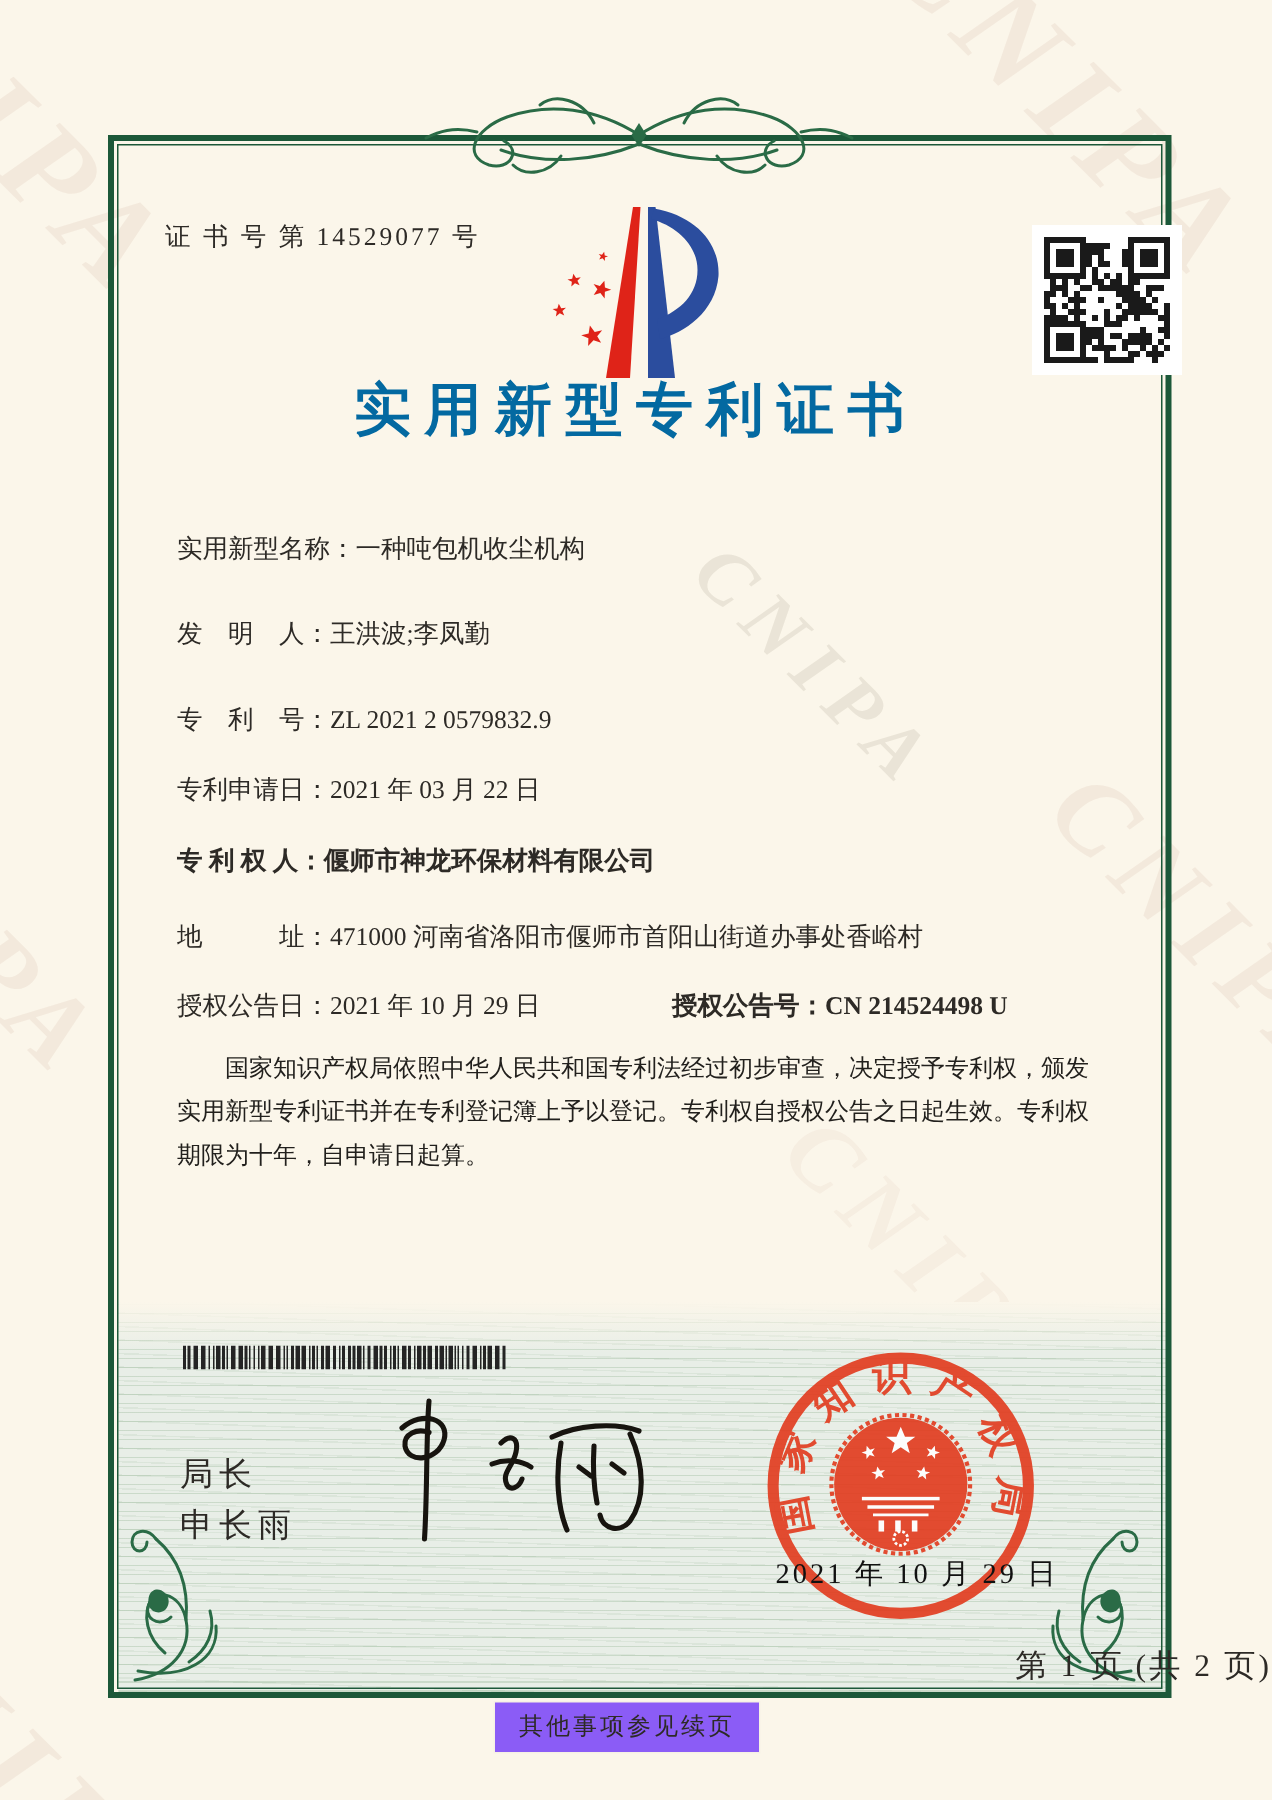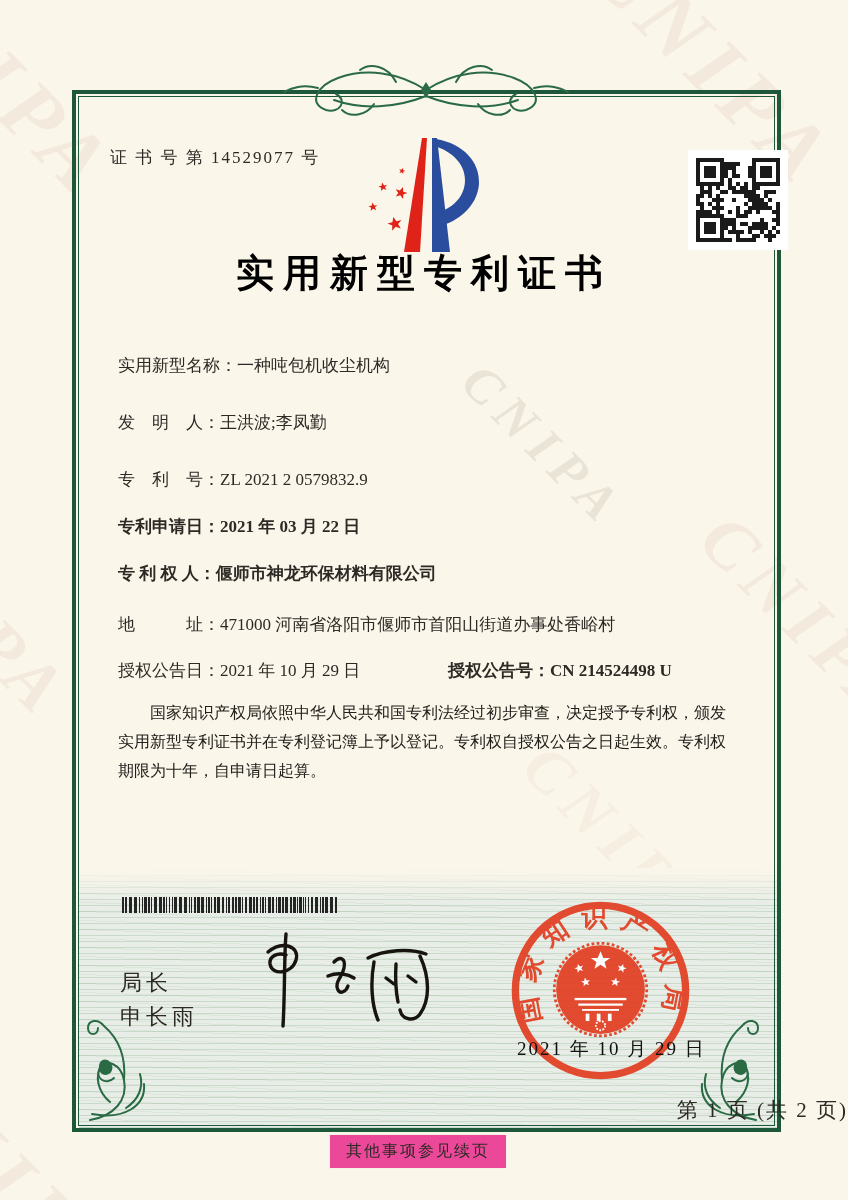--- a/index.html
+++ b/index.html
@@ -28,31 +28,31 @@
   }
   
   .frame-outer{
     left:72px;top:90px;width:701px;height:1034px;position:absolute;
     border:4px solid #1c5839;
   }
   .frame-inner{position:absolute;inset:2px;border:1px solid #1c5839;}
   .cert-number{left:110px;top:146px;font-size:17px;letter-spacing:2px;text-align:right;}
   .title{
     left:0;right:0;top:248px;text-align:center;position:absolute;
-    font-size:38px;font-weight:bold;letter-spacing:9px;color:#000000;
+    font-size:38px;font-weight:bold;letter-spacing:9px;color:#0369a1;
   }
   .row{position:absolute;font-size:17px;white-space:nowrap;}
   .row .lab{display:inline-block;}
   .paras{left:118px;top:698px;width:618px;position:absolute;font-size:16px;line-height:1.82;color:#22201d;}
   .paras p{margin:0;text-indent:2em;}
   .sig-label{position:absolute;font-size:22px;letter-spacing:4px;}
   .seal-date{position:absolute;left:517px;top:1036px;font-size:19px;letter-spacing:2px;color:#111;}
   .page-info{position:absolute;left:0;right:0;top:1096px;text-align:right;font-size:21px;letter-spacing:2px;}
   .cont-note{
-    position:absolute;left:330px;top:1135px;background:#ec4899;
+    position:absolute;left:330px;top:1135px;background:#8b5cf6;
     padding:6px 16px;font-size:16px;letter-spacing:2px;box-shadow:0 0 0 1px rgba(0,0,0,0.02);
   }
   .qr-box{position:absolute;left:688px;top:150px;width:100px;height:100px;background:#fff;}
   .barcode{position:absolute;left:122px;top:897px;width:216px;height:16px;}
   svg{display:block;}
 </style>
 </head>
 <body>
 
 <div class="wm" style="left:-80px;top:-70px;font-size:86px;">CNIPA</div>
@@ -380,21 +380,21 @@
       <rect x="62" y="86" width="4" height="4" fill="#1a1a1a"></rect>
       <rect x="78" y="86" width="4" height="4" fill="#1a1a1a"></rect>
     </svg>
 </div>
 
 <div class="title">实用新型专利证书</div>
 
 <div class="row" style="left:118px;top:354px;"><span class="lab">实用新型名称：</span><span>一种吨包机收尘机构</span></div>
 <div class="row" style="left:118px;top:411px;"><span class="lab">发　明　人：</span><span>王洪波;李凤勤</span></div>
 <div class="row" style="left:118px;top:468px;"><span class="lab">专　利　号：</span><span>ZL 2021 2 0579832.9</span></div>
-<div class="row" style="left:118px;top:515px;font-weight:bold;"><span class="lab">专利申请日：</span><span>2021 年 03 月 22 日</span></div>
+<div class="row" style="left:118px;top:515px;"><span class="lab">专利申请日：</span><span>2021 年 03 月 22 日</span></div>
 <div class="row" style="left:118px;top:562px;font-weight:bold;"><span class="lab">专 利 权 人：</span><span>偃师市神龙环保材料有限公司</span></div>
 <div class="row" style="left:118px;top:613px;"><span class="lab">地　　　址：</span><span>471000 河南省洛阳市偃师市首阳山街道办事处香峪村</span></div>
 
 <div class="row" style="left:118px;top:659px;"><span class="lab">授权公告日：</span><span>2021 年 10 月 29 日</span></div>
 <div class="row" style="left:448px;top:659px;font-weight:bold;"><span class="lab">授权公告号：</span><span>CN 214524498 U</span></div>
 
 <div class="paras">
   <p>国家知识产权局依照中华人民共和国专利法经过初步审查，决定授予专利权，颁发实用新型专利证书并在专利登记簿上予以登记。专利权自授权公告之日起生效。专利权期限为十年，自申请日起算。</p>
 </div>
 

